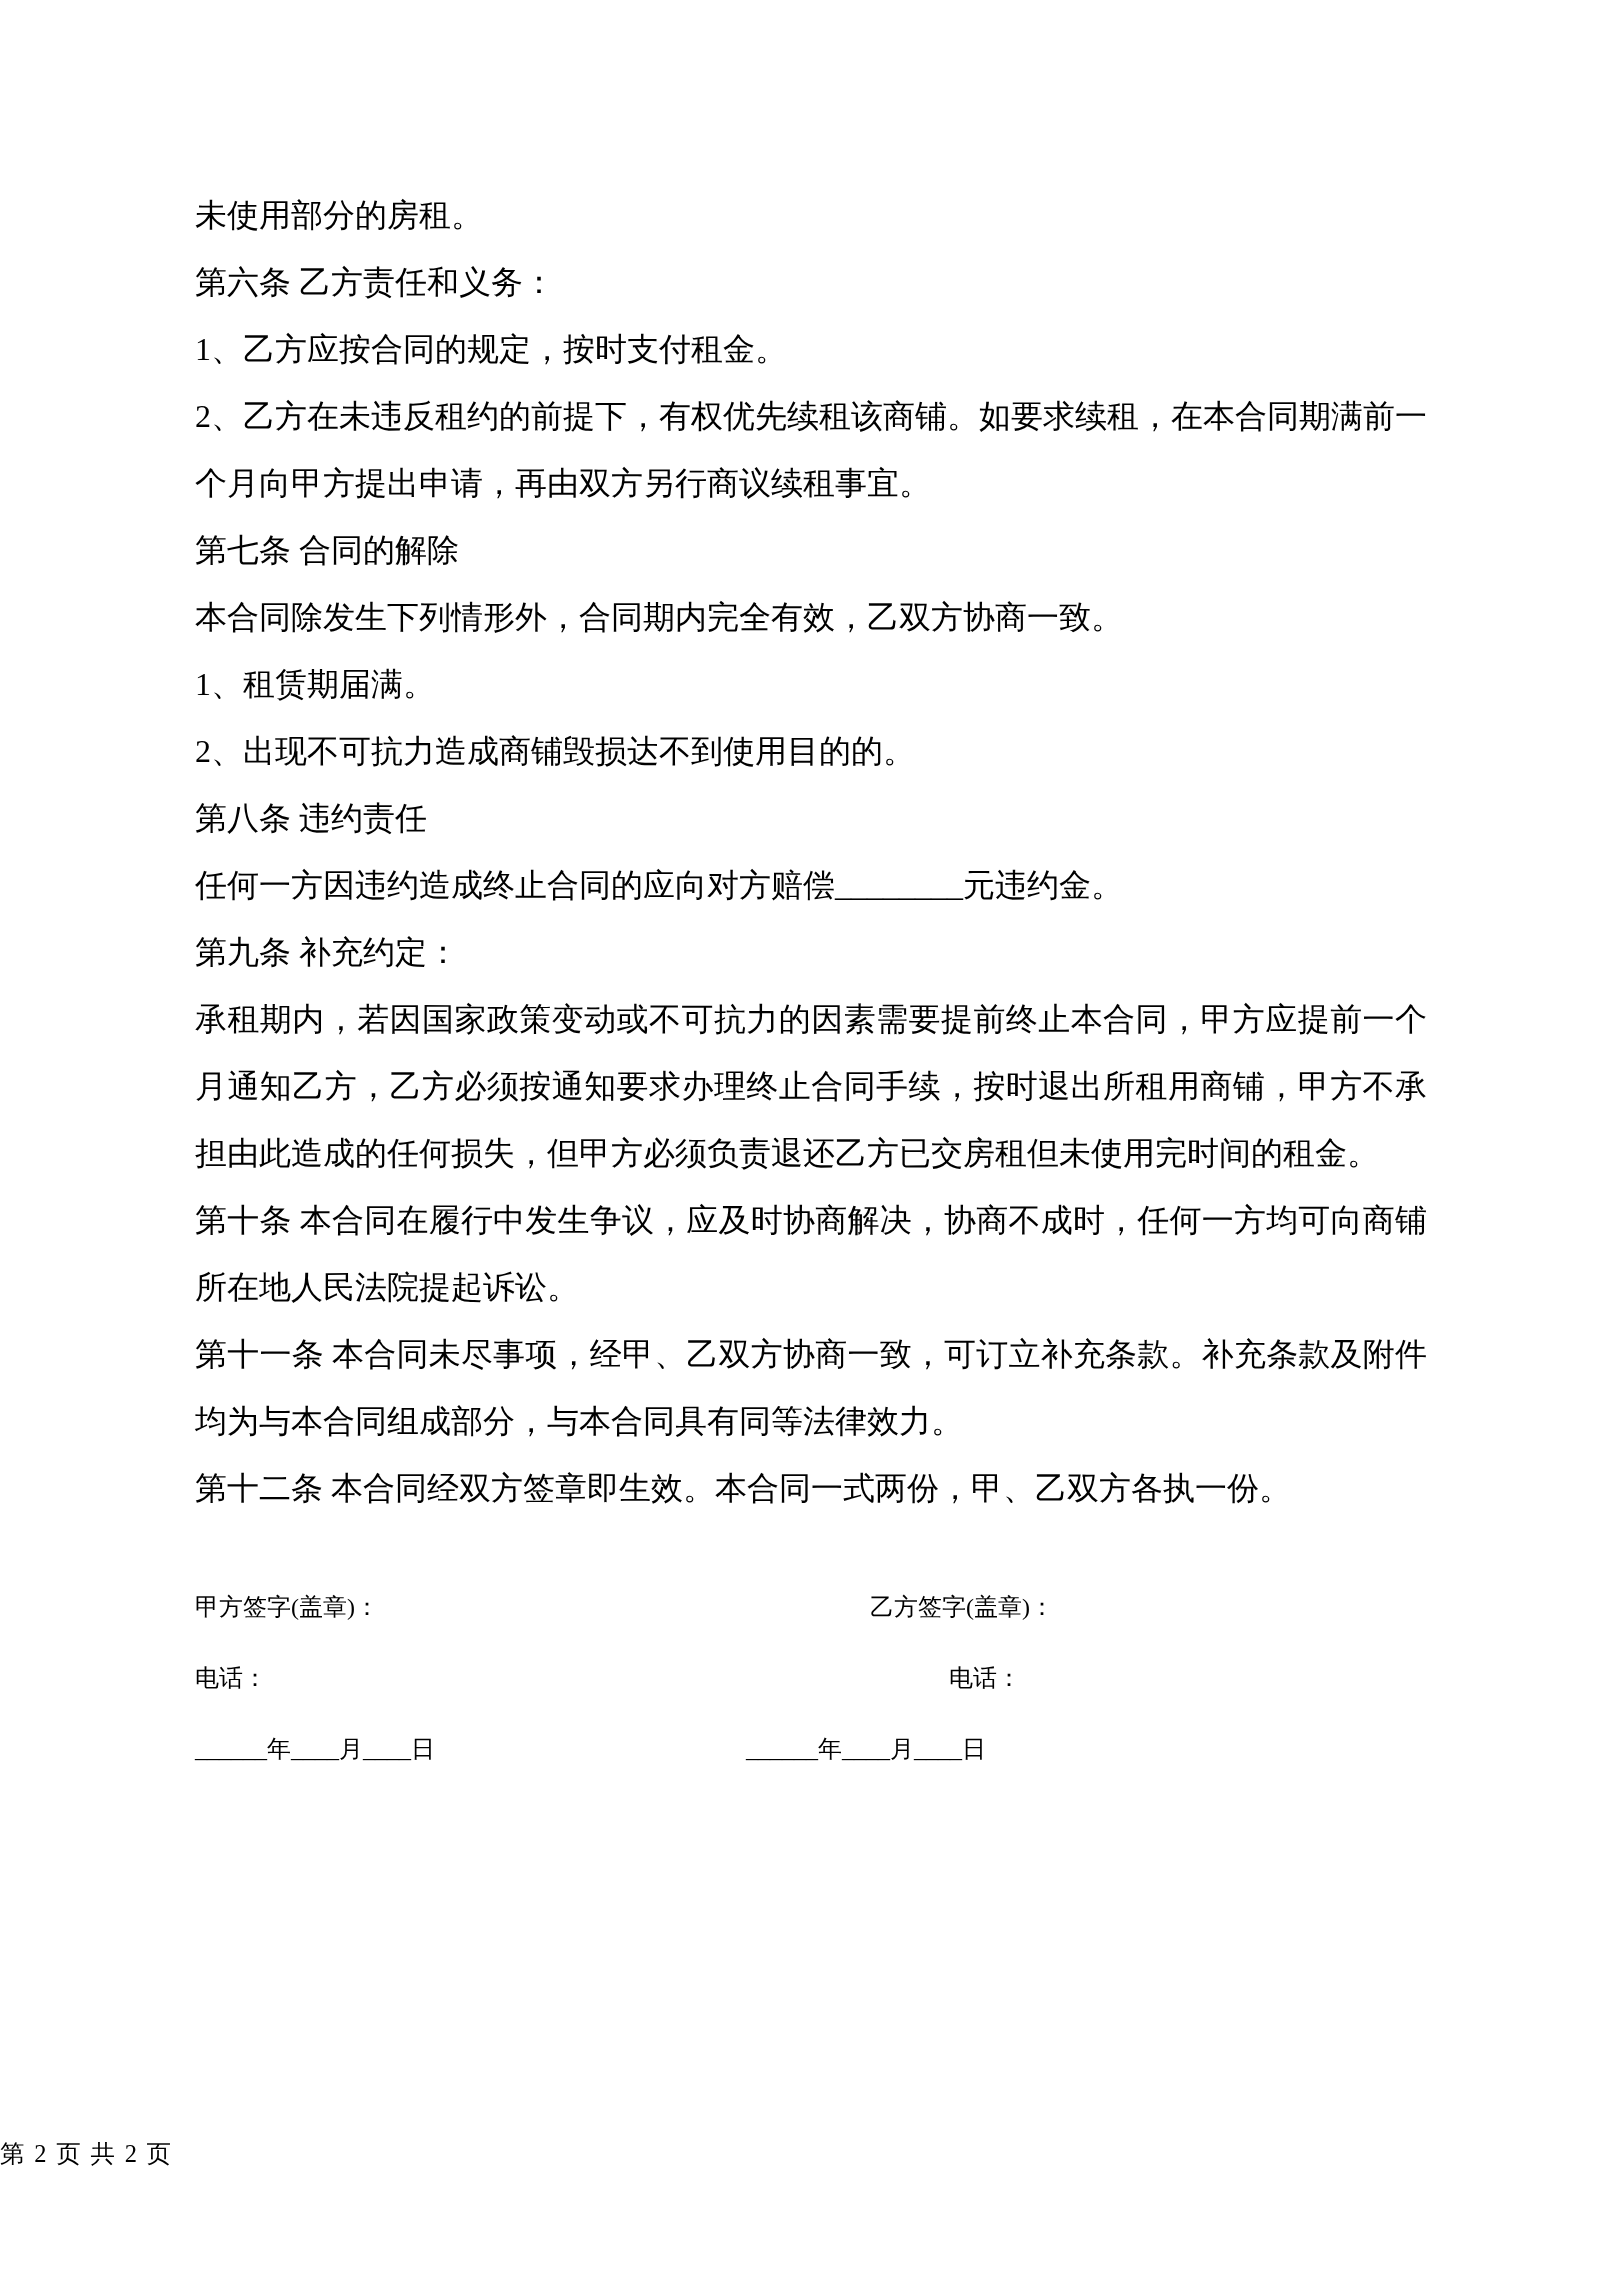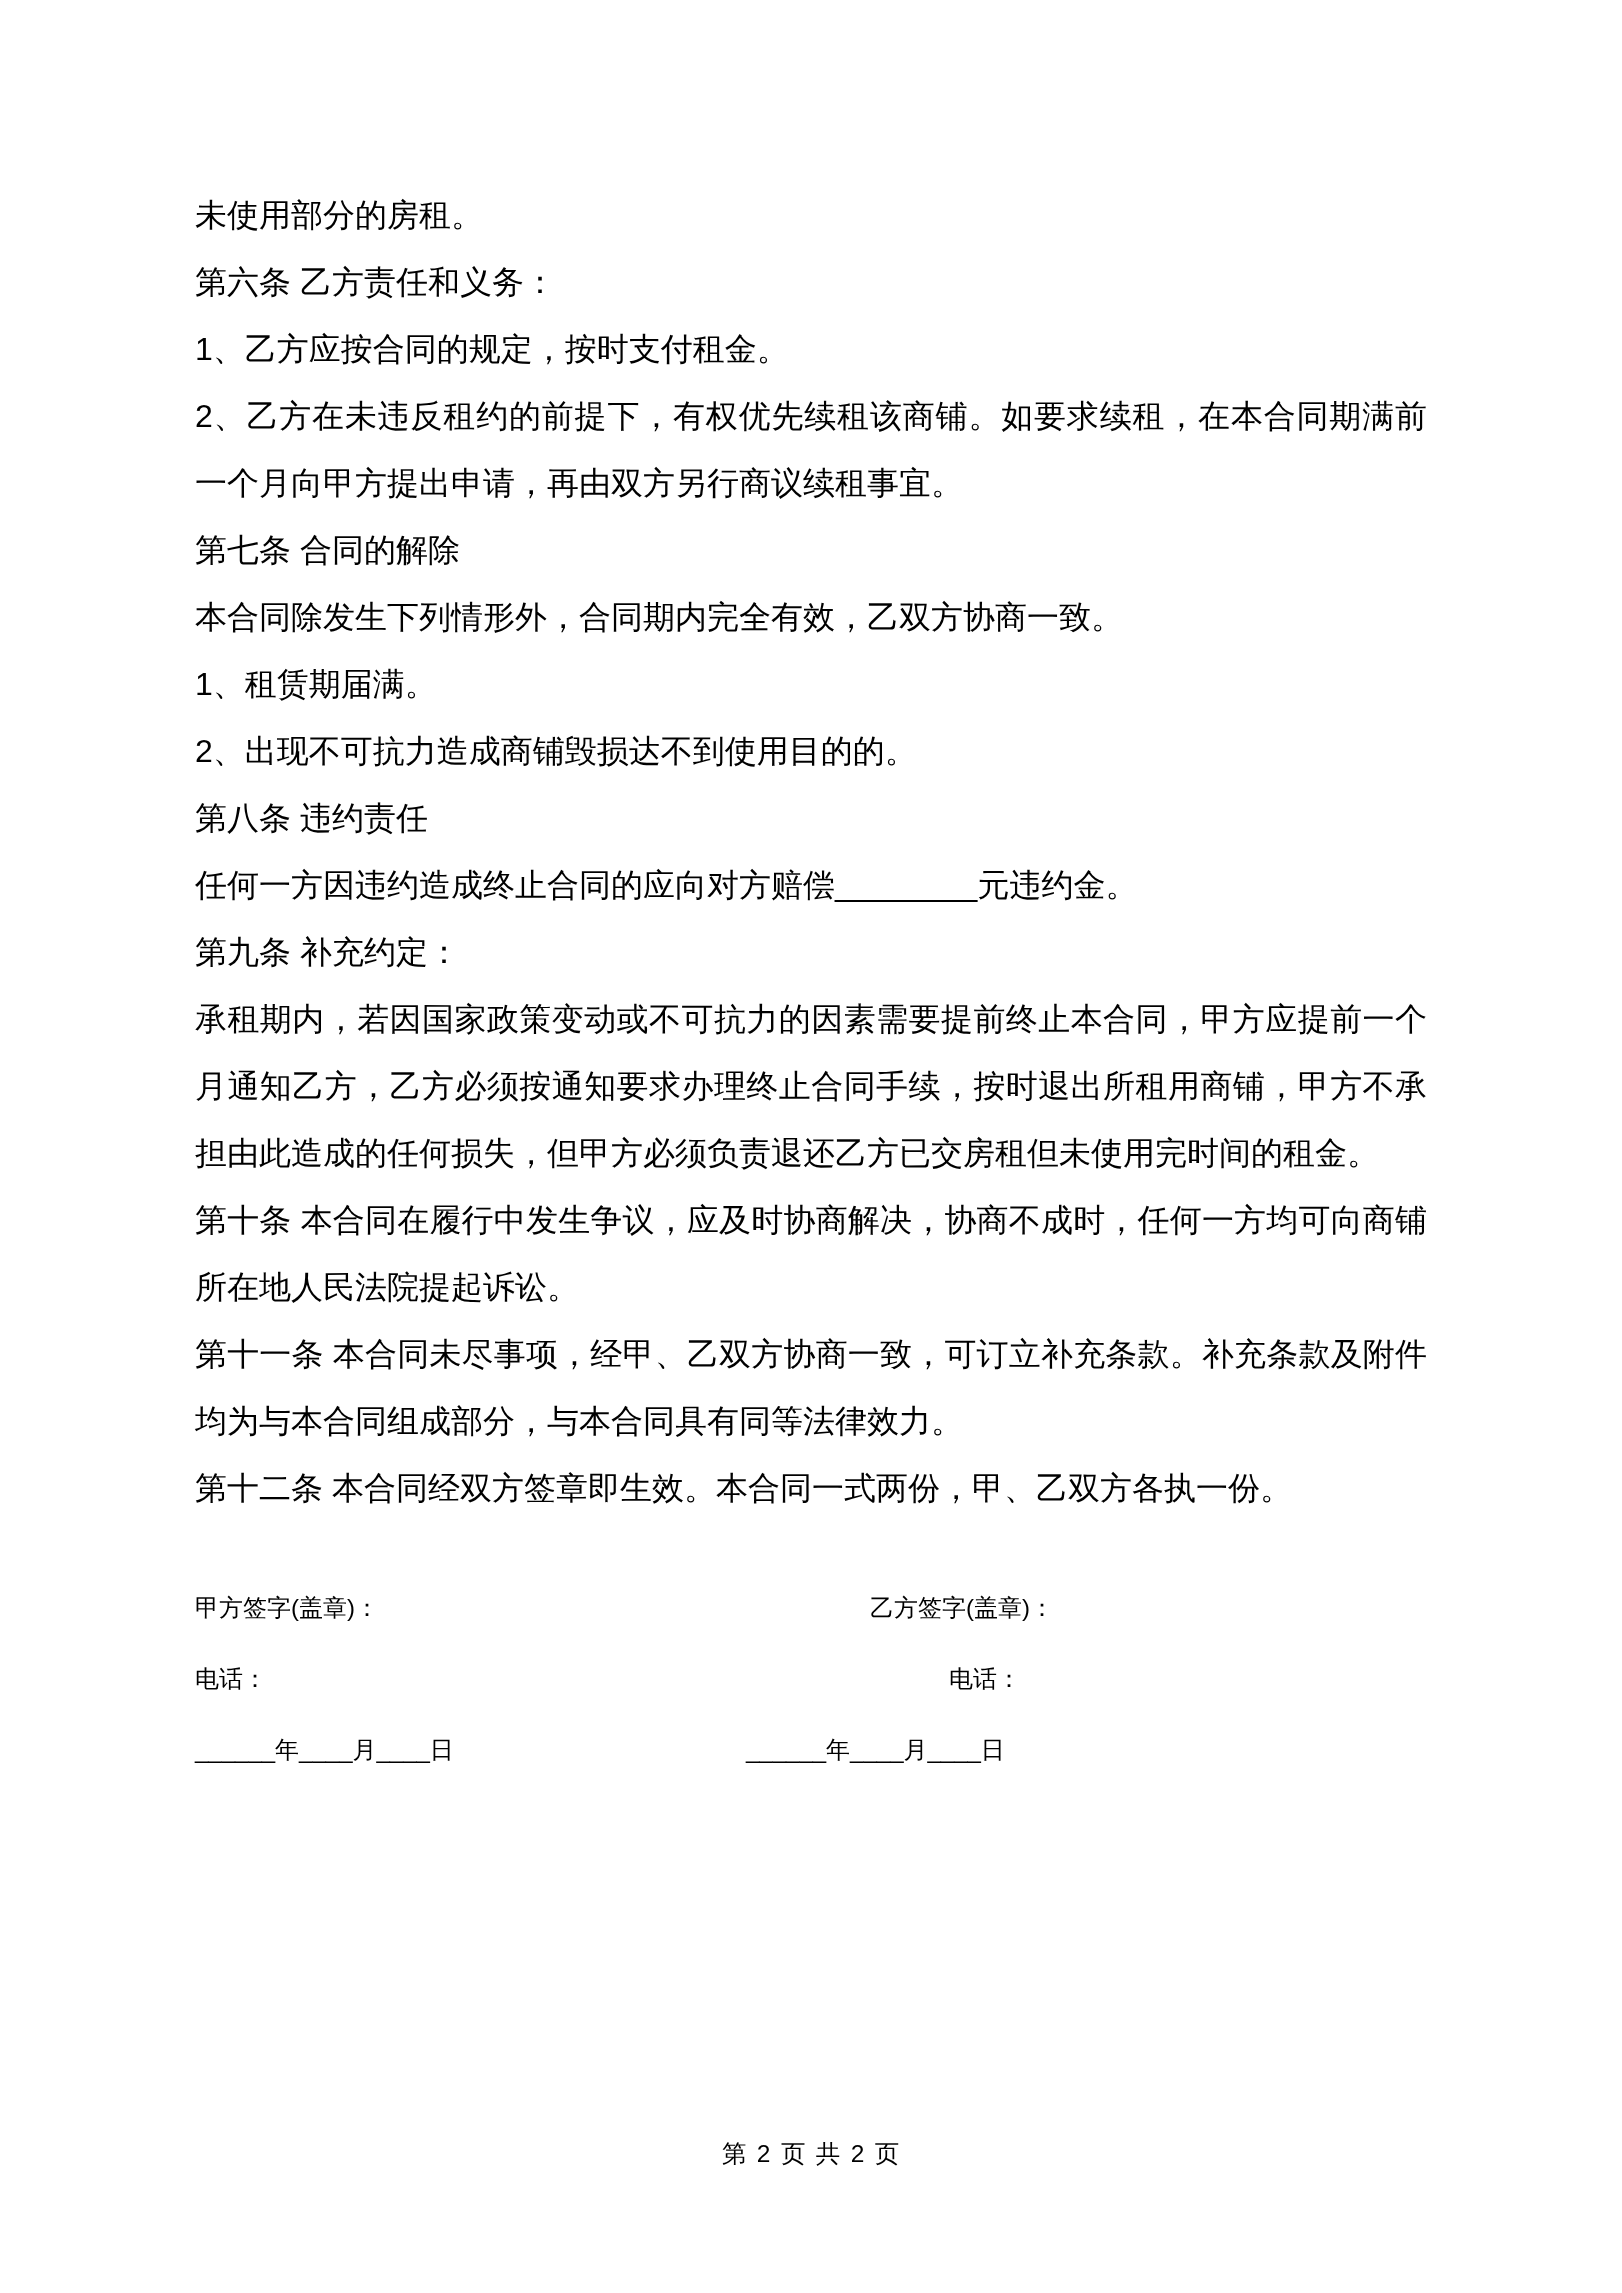--- a/index.html
+++ b/index.html
@@ -4,21 +4,21 @@
 <style>
   * { margin: 0; padding: 0; box-sizing: border-box; }
   html, body { background: #ffffff; }
   .page {
     position: relative;
     width: 1623px;
     height: 2294px;
     margin: 0 auto;
     background: #ffffff;
     color: #000000;
-    font-family: Liberation Sans, sans-serif;
+    font-family: Liberation Serif, serif;
     overflow: hidden;
   }
   .content {
     position: absolute;
     top: 182px;
     left: 195px;
     width: 1232px;
   }
   .para {
     font-size: 32px;
@@ -39,21 +39,20 @@
   }
   .sig-right { position: absolute; top: 0; }
   .pos-sign  { left: 675px; }
   .pos-phone { left: 754px; }
   .pos-date  { left: 551px; }
   .footer {
     position: absolute;
     top: 2137px;
     left: 0;
     width: 100%;
-    text-align: center;
     font-size: 24.5px;
     letter-spacing: 1.8px;
     color: #000000;
   }
 </style>
 </head>
 <body>
 
 <div class="page">
   <div class="content">

